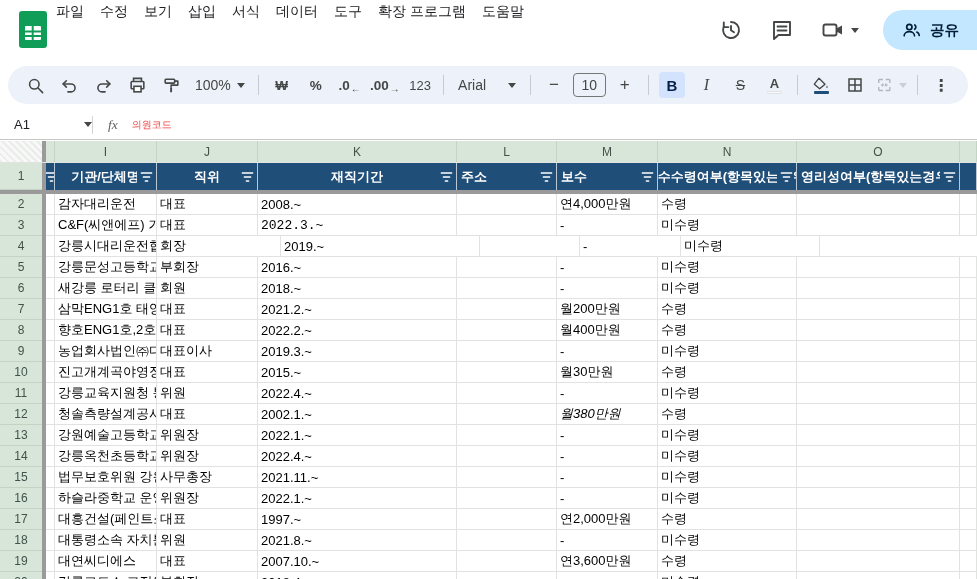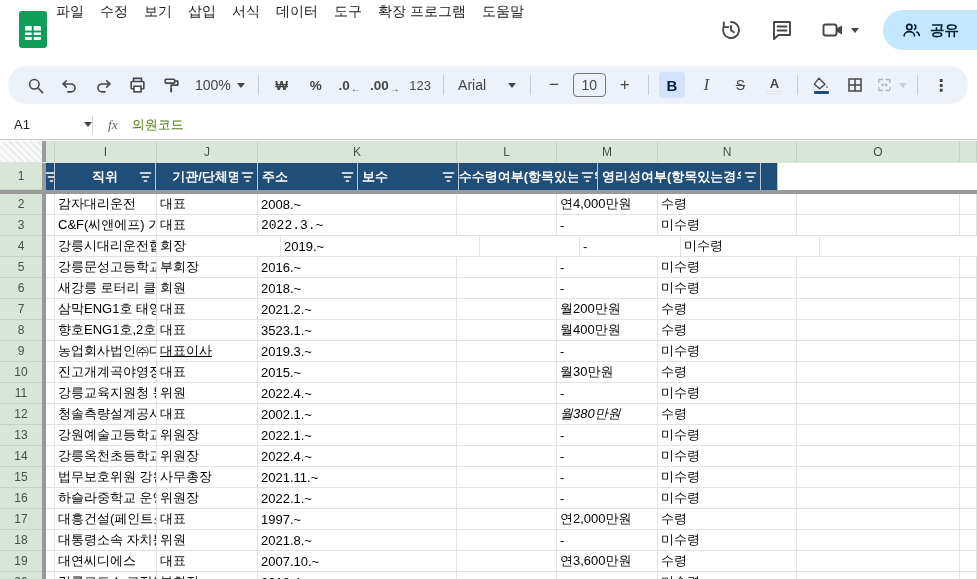--- a/index.html
+++ b/index.html
@@ -45,21 +45,21 @@
   .dis { opacity:.42; }
   .kebab { letter-spacing:0; }
 
   
   .fbar { position:absolute; top:110px; left:0; right:0; height:30px; background:#fff;
     border-bottom:1px solid #c7c7c5; display:flex; align-items:center; }
   .namebox { width:92px; display:flex; align-items:center; padding-left:14px; cursor:pointer; }
   .namebox .nm { font-size:13px; color:#202124; flex:1; }
   .f-sep { width:1px; height:18px; background:#d5d5d5; }
   .fx { font-style:italic; color:#5f6368; font-size:13.5px; margin:0 14px 0 15px; font-family:"Liberation Serif",serif; }
-  .f-content { font-size:13px; color:#4d7c0f; }
+  .f-content { font-size:10px; color:#ef4444; }
 
   
   .grid { position:absolute; top:141px; left:0; right:0; bottom:0; background:#fff; overflow:hidden; }
   .g-row { display:flex; }
   .corner { width:42px; flex:0 0 auto;
     background:repeating-linear-gradient(45deg,#e9ece9 0 2px,#f7f8f7 2px 5px); }
   .vdiv { width:4px; flex:0 0 auto; background:var(--pane); }
   .letters { height:22px; border-bottom:1px solid var(--line); }
   .letter-cell { display:flex; align-items:center; justify-content:center; font-size:12px;
     color:var(--gut-tx); background:var(--gut-bg); border-right:1px solid #c3d4c5; flex:0 0 auto; cursor:pointer; }
@@ -263,32 +263,42 @@
         <div class="vdiv"></div>
         <div class="hd-cell al-center" style="width: 9px;">
           <span class="f-ic" style="right: -4px; padding: 1px 0px 1px 1px;"><svg width="13" height="12" viewBox="0 0 13 12">
               <g stroke="#fff" stroke-width="1.7" stroke-linecap="round">
                 <line x1="1.5" y1="2" x2="11.5" y2="2"></line>
                 <line x1="3.5" y1="6" x2="9.5" y2="6"></line>
                 <line x1="5.5" y1="10" x2="7.5" y2="10"></line>
               </g>
             </svg></span>
         </div>
+        <div class="hd-cell al-center" style="width: 102px;">
+          <span>기관/단체명</span>
+          <span class="f-ic"><svg width="13" height="12" viewBox="0 0 13 12">
+              <g stroke="#fff" stroke-width="1.7" stroke-linecap="round">
+                <line x1="1.5" y1="2" x2="11.5" y2="2"></line>
+                <line x1="3.5" y1="6" x2="9.5" y2="6"></line>
+                <line x1="5.5" y1="10" x2="7.5" y2="10"></line>
+              </g>
+            </svg></span>
+        </div>
         <div class="hd-cell al-center" style="width: 101px;">
           <span>직위</span>
           <span class="f-ic"><svg width="13" height="12" viewBox="0 0 13 12">
               <g stroke="#fff" stroke-width="1.7" stroke-linecap="round">
                 <line x1="1.5" y1="2" x2="11.5" y2="2"></line>
                 <line x1="3.5" y1="6" x2="9.5" y2="6"></line>
                 <line x1="5.5" y1="10" x2="7.5" y2="10"></line>
               </g>
             </svg></span>
         </div>
-        <div class="hd-cell al-center" style="width: 102px;">
-          <span>기관/단체명</span>
+        <div class="hd-cell al-center" style="width: 199px;">
+          <span>재직기간</span>
           <span class="f-ic"><svg width="13" height="12" viewBox="0 0 13 12">
               <g stroke="#fff" stroke-width="1.7" stroke-linecap="round">
                 <line x1="1.5" y1="2" x2="11.5" y2="2"></line>
                 <line x1="3.5" y1="6" x2="9.5" y2="6"></line>
                 <line x1="5.5" y1="10" x2="7.5" y2="10"></line>
               </g>
             </svg></span>
         </div>
         <div class="hd-cell al-left" style="width: 100px;">
           <span>주소</span>
@@ -411,33 +421,33 @@
           <div class="d-cell" style="width: 139px;">수령</div>
           <div class="d-cell" style="width: 163px;"></div>
           <div class="d-cell" style="width: 17px;"></div>
         </div>
         <div class="g-row d-row">
           <div class="num-cell">8</div>
           <div class="vdiv"></div>
           <div class="d-cell" style="width: 9px;"></div>
           <div class="d-cell" style="width: 102px;">향호ENG1호,2호</div>
           <div class="d-cell" style="width: 101px;">대표</div>
-          <div class="d-cell" style="width: 199px;">3523.1.~</div>
+          <div class="d-cell" style="width: 199px;">2022.2.~</div>
           <div class="d-cell" style="width: 100px;"></div>
           <div class="d-cell" style="width: 101px;">월400만원</div>
           <div class="d-cell" style="width: 139px;">수령</div>
           <div class="d-cell" style="width: 163px;"></div>
           <div class="d-cell" style="width: 17px;"></div>
         </div>
         <div class="g-row d-row">
           <div class="num-cell">9</div>
           <div class="vdiv"></div>
           <div class="d-cell" style="width: 9px;"></div>
           <div class="d-cell" style="width: 102px; text-align: right;">농업회사법인㈜다</div>
-          <div class="d-cell" style="width: 101px; text-decoration: underline;">대표이사</div>
+          <div class="d-cell" style="width: 101px;">대표이사</div>
           <div class="d-cell" style="width: 199px;">2019.3.~</div>
           <div class="d-cell" style="width: 100px;"></div>
           <div class="d-cell" style="width: 101px;">-</div>
           <div class="d-cell" style="width: 139px;">미수령</div>
           <div class="d-cell" style="width: 163px;"></div>
           <div class="d-cell" style="width: 17px;"></div>
         </div>
         <div class="g-row d-row">
           <div class="num-cell">10</div>
           <div class="vdiv"></div>

